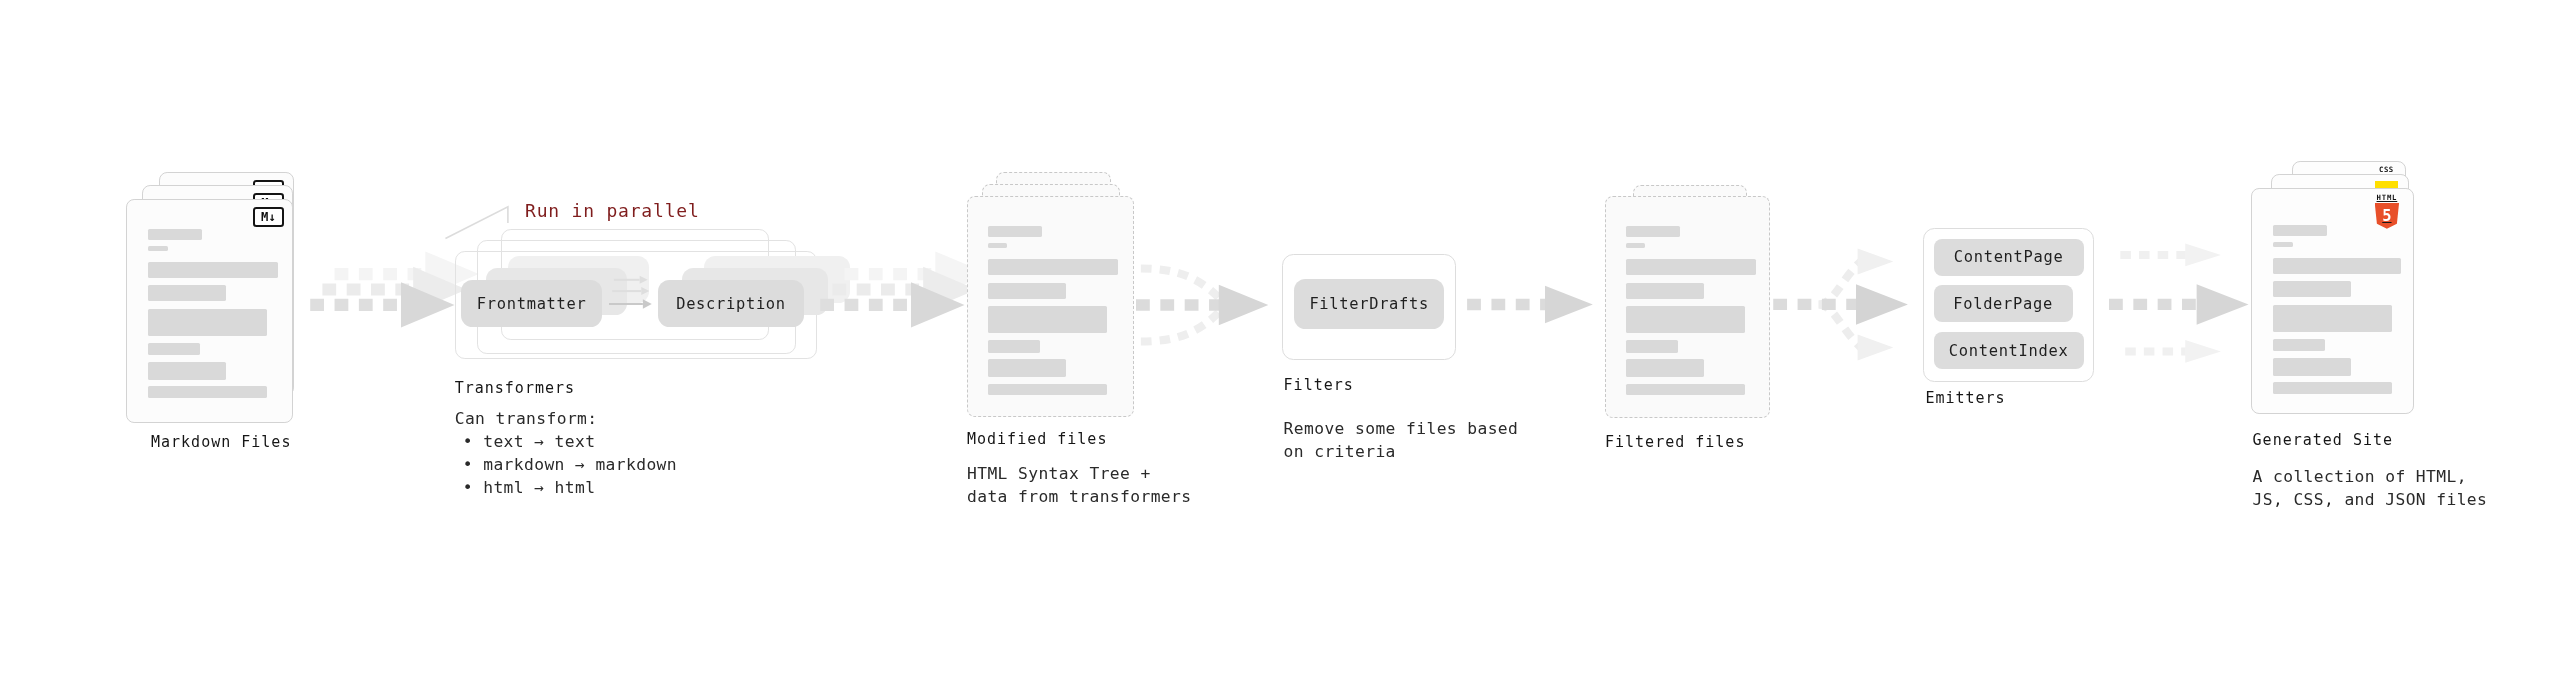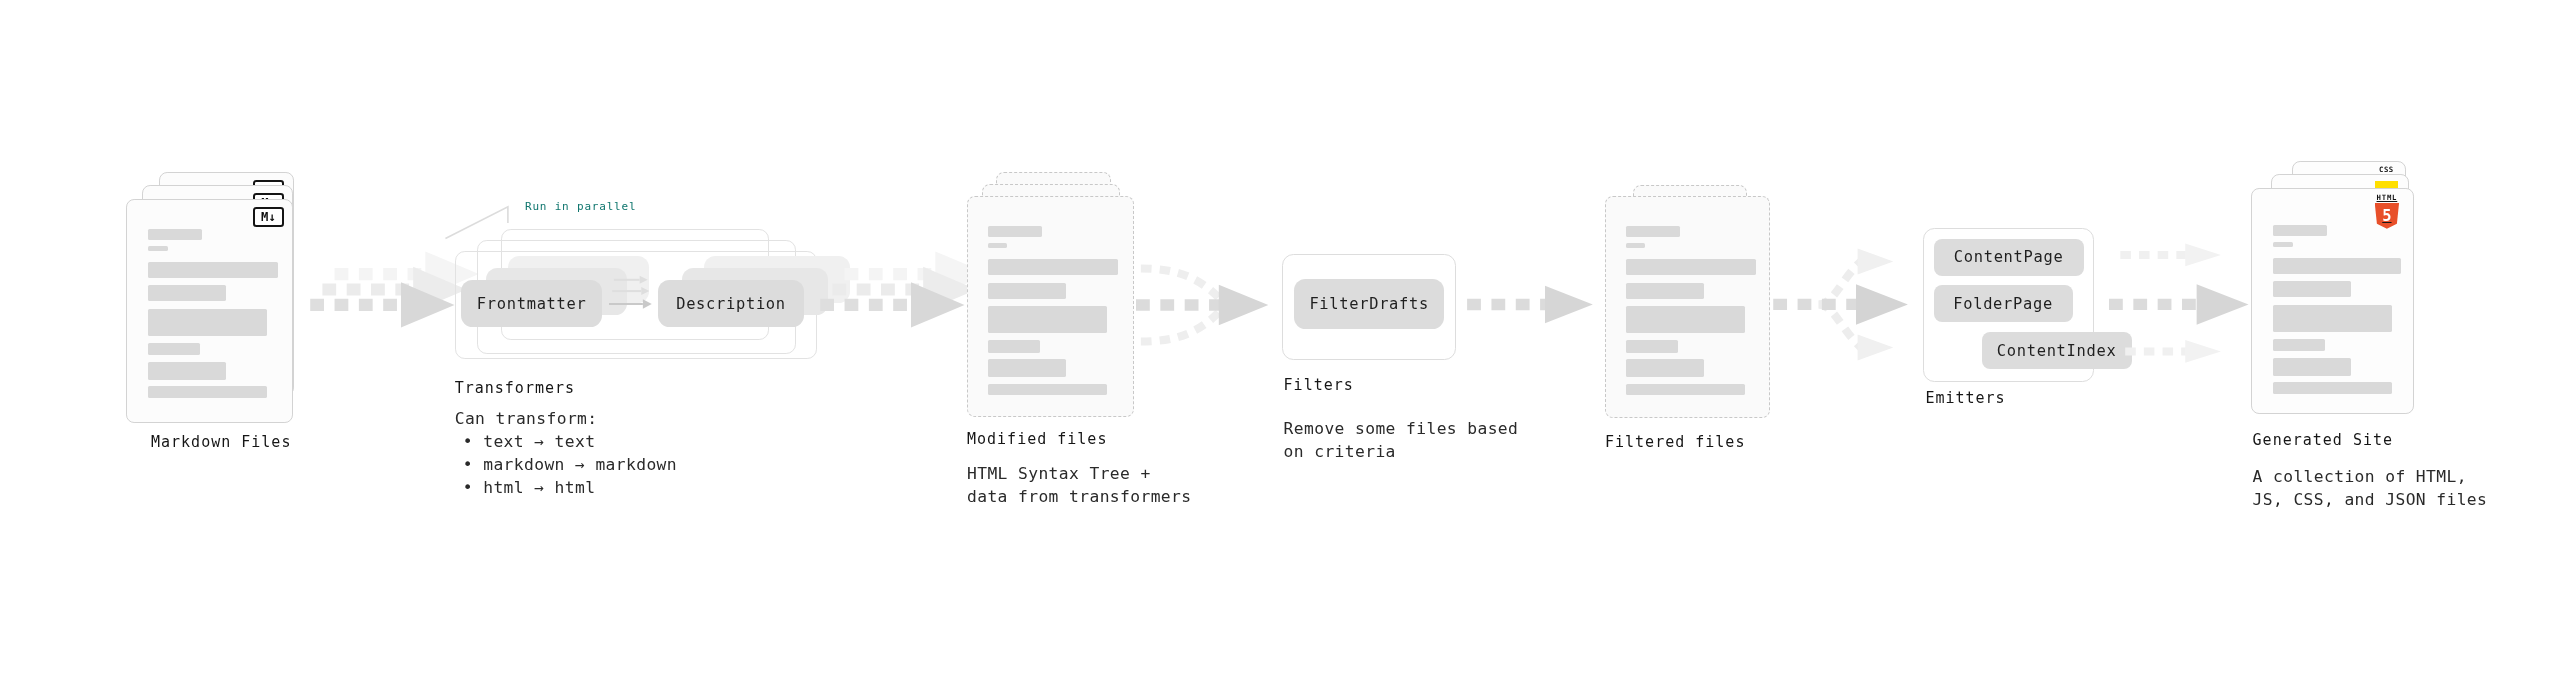--- a/index.html
+++ b/index.html
@@ -12,21 +12,21 @@
   
   .doc { position:absolute; border:1.6px solid #d3d3d3; border-radius:8.1px; background:#fcfcfc; }
   .doc-dashed { position:absolute; border:1.6px dashed #c8c8c8; border-radius:8.1px; background:#fafafa; }
   .bars { position:absolute; left:21px; top:29px; right:16.3px; }
   .bar { background:var(--bar,#d9d9d9); border-radius:1.6px; }
 
   
   .heading { position:absolute; font-size:15px; letter-spacing:1px; color:#161616; white-space:nowrap; }
   .caption { position:absolute; font-size:16.3px; letter-spacing:0.4px; line-height:23px; color:#2a2a2a; white-space:nowrap; }
   .caption .indent { padding-left:8.1px; }
-  .annotation { position:absolute; font-size:11px; color:#0f766e; letter-spacing:0.8px; white-space:nowrap; }
+  .annotation { position:absolute; font-size:18px; color:#7f1d1d; letter-spacing:0.8px; white-space:nowrap; }
 
   
   .pill { position:absolute; background:#dcdcdc; border-radius:11.4px; display:flex; align-items:center; justify-content:center;
           font-size:15.4px; letter-spacing:0.7px; color:#1f1f1f; white-space:nowrap; }
   .ghost1 { background:#e7e7e7; }
   .ghost2 { background:#f0f0f0; }
   .outline-box { position:absolute; border:1.6px solid #e2e2e2; border-radius:9.8px; background:transparent; }
   .panel-box { position:absolute; border:1.6px solid #dddddd; border-radius:11.4px; background:#ffffff; }
   .pill-sm { border-radius:8.1px; }
 
@@ -206,21 +206,21 @@
     <path d="M 60 83 C 78 83, 88 114, 112 136" fill="none" stroke="#ededed" stroke-width="10" stroke-dasharray="13 10"></path>
     <polygon points="108,120 152,136 108,152" fill="#f0f0f0"></polygon>
     <line x1="4" y1="83" x2="110" y2="83" stroke="#dbdbdb" stroke-width="14" stroke-dasharray="17 13"></line>
     <polygon points="106,58 170,83 106,108" fill="#d4d4d4"></polygon>
   </svg>
 
   <div class="node" style="left:1923px; top:228px; width:260px; height:252px;">
     <div class="panel-box" style="left:0; top:0; width:171px; height:154px;"></div>
     <div class="pill pill-sm" style="left:10.6px; top:10.6px; width:150px; height:37px;">ContentPage</div>
     <div class="pill pill-sm" style="left:10.6px; top:57px; width:139px; height:37px;">FolderPage</div>
-    <div class="pill pill-sm" style="left:10.6px; top:104px; width:150px; height:37px;margin-left:48px;">ContentIndex</div>
+    <div class="pill pill-sm" style="left:10.6px; top:104px; width:150px; height:37px;">ContentIndex</div>
     <div class="heading" style="left:2.4px; top:161px;">Emitters</div>
   </div>
 
   <svg class="abs" style="left:2109px; top:237px;" width="146" height="130" viewBox="0 0 180 160">
     <line x1="14" y1="22" x2="98" y2="22" stroke="#f0f0f0" stroke-width="10" stroke-dasharray="13 10"></line>
     <polygon points="94,8 138,22 94,36" fill="#f2f2f2"></polygon>
     <line x1="0" y1="83" x2="112" y2="83" stroke="#dbdbdb" stroke-width="14" stroke-dasharray="17 13"></line>
     <polygon points="108,58 172,83 108,108" fill="#d6d6d6"></polygon>
     <line x1="20" y1="141" x2="98" y2="141" stroke="#f0f0f0" stroke-width="10" stroke-dasharray="13 10"></line>
     <polygon points="94,127 138,141 94,155" fill="#f2f2f2"></polygon>

